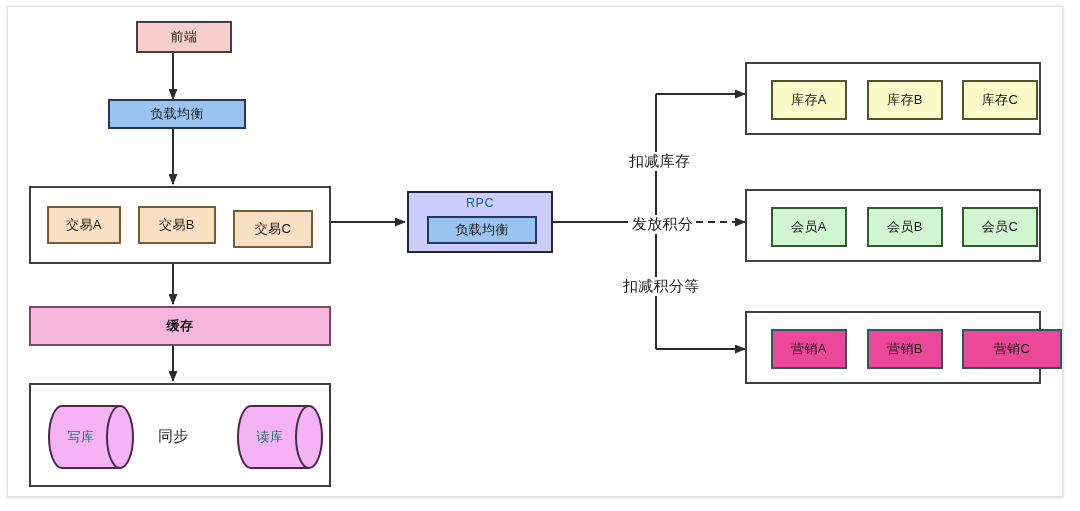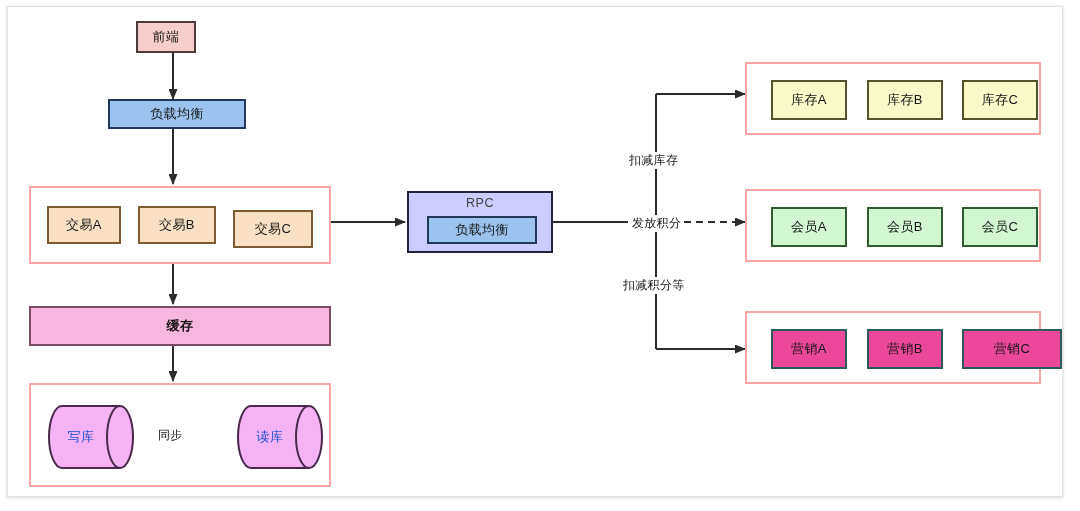--- a/index.html
+++ b/index.html
@@ -32,25 +32,25 @@
     justify-content:center;
     font-size:13px;
     color:#151515;
     letter-spacing:0.4px;
     white-space:nowrap;
   }
   .grp{
     position:absolute;
     box-sizing:border-box;
     background:#ffffff;
-    border:2px solid #fca5a5;
+    border:2px solid #404040;
   }
   .lbl{
     position:absolute;
-    font-size:12px;
+    font-size:15px;
     color:#1a1a1a;
     background:#ffffff;
     padding:0 3px;
     white-space:nowrap;
     letter-spacing:0.3px;
   }
   .edge-svg{
     position:absolute;left:0;top:0;
     width:1056px;height:491px;
     pointer-events:none;
@@ -63,29 +63,29 @@
   .sk-rpc    { background:#ccccff; border:2px solid #23233b; }
   .sk-rpclb  { background:#9ac3f0; border:2px solid #22395c; }
   .sk-inv    { background:#faf9c8; border:2px solid #55532d; }
   .sk-mem    { background:#d2f5d2; border:2px solid #2f5c2f; }
   .sk-mkt    { background:#ec4899; border:2px solid #2a5a5a; }
   .rpc-title{
     position:absolute;
     top:3px;left:0;right:0;
     text-align:center;
     font-size:12.5px;
-    color:#404040;
+    color:#0369a1;
     letter-spacing:0.5px;
   }
   .cyl{ position:absolute; }
   .cyl-text{
     position:absolute;
     left:0;top:0;width:100%;height:100%;
     display:flex;align-items:center;justify-content:center;
-    font-size:13px;color:#1d4ed8;letter-spacing:0.4px;
+    font-size:13px;color:#0f766e;letter-spacing:0.4px;
     padding-right:22px;box-sizing:border-box;
   }
 </style>
 </head>
 <body>
 
 <div id="canvas-frame">
   <div id="diagram">
 
     <svg class="edge-svg" viewBox="0 0 1056 491" xmlns="http://www.w3.org/2000/svg">
@@ -111,21 +111,21 @@
 
       <line x1="648" y1="87" x2="648" y2="342" stroke="#2b2b2b" stroke-width="2"></line>
 
       <line x1="648" y1="87" x2="737" y2="87" stroke="#2b2b2b" stroke-width="2" marker-end="url(#arrow)"></line>
 
       <line x1="648" y1="342" x2="737" y2="342" stroke="#2b2b2b" stroke-width="2" marker-end="url(#arrow)"></line>
 
       <line x1="676" y1="215" x2="737" y2="215" stroke="#2b2b2b" stroke-width="2" stroke-dasharray="7 5" marker-end="url(#arrow)"></line>
     </svg>
 
-    <div class="node sk-front" style="left:128px;top:14px;width:60px;height:32px;">
+    <div class="node sk-front" style="left:128px;top:14px;width:96px;height:32px;">
       <span>前端</span>
     </div>
 
     <div class="node sk-lb" style="left:100px;top:92px;width:138px;height:30px;">
       <span>负载均衡</span>
     </div>
 
     <div class="grp" style="left:21px;top:179px;width:302px;height:78px;">
       <div class="node sk-tx" style="left:16px;top:18px;width:74px;height:38px;">
         <span>交易A</span>

